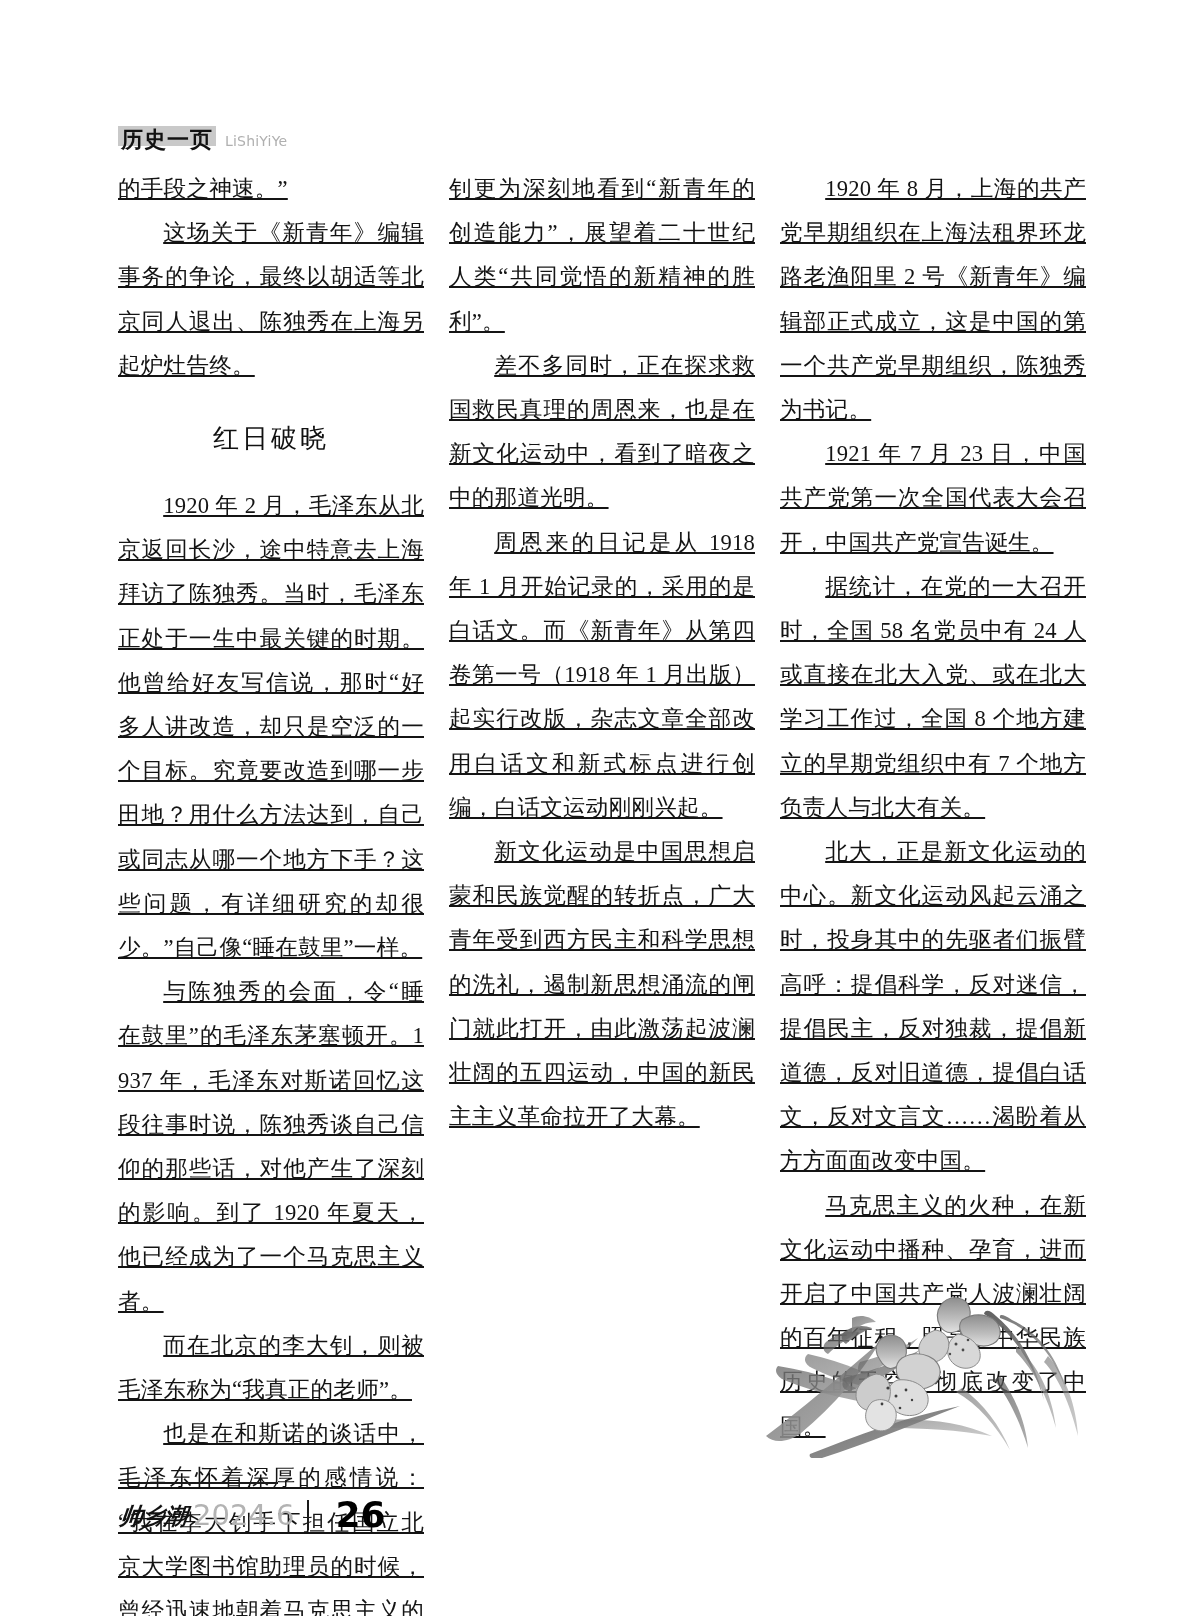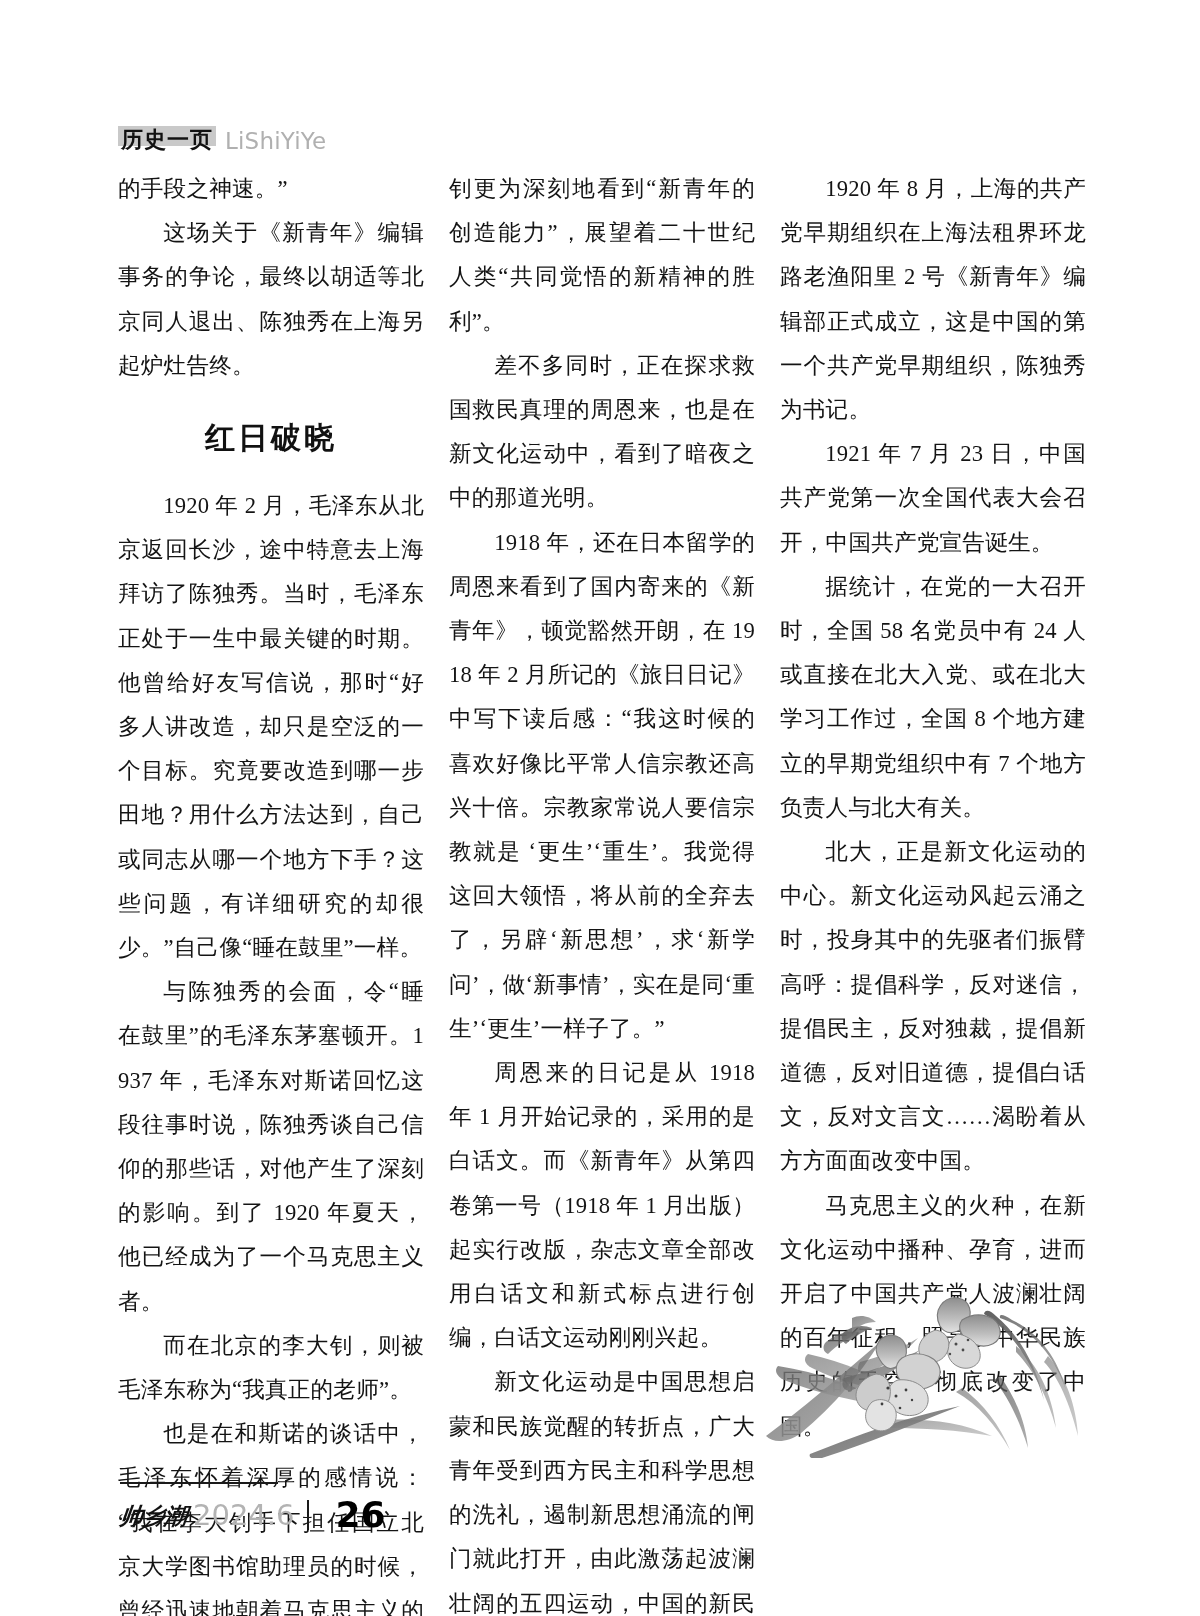--- a/index.html
+++ b/index.html
@@ -52,21 +52,21 @@
     position: absolute;
     left: 0;
     top: 1px;
     width: 100%;
     height: 20px;
     background: #c9c9c9;
     z-index: -1;
   }
   .rh-py {
     font-family: "DejaVu Sans", "Liberation Sans", sans-serif;
-    font-size: 23px;
+    font-size: 14px;
     line-height: 24px;
     color: #b0b0b0;
     letter-spacing: 0.2px;
     padding-bottom: 1px;
   }
 
   
   .columns {
     position: absolute;
     left: 118px;
@@ -86,29 +86,30 @@
     margin: 0;
     font-size: 22.6px;
     line-height: 44.2px;
     text-align: justify;
     text-justify: inter-ideograph;
     text-indent: 2em;
     letter-spacing: 0.2px;
     font-family: "Liberation Serif", "DejaVu Serif", serif;
     color: #141414;
     word-break: break-all;
+    text-decoration: underline;
   }
   p.cont { text-indent: 0; }
 
   h2.section-title {
     margin: 34px 0 30px 0;
     text-align: center;
     font-family: "DejaVu Sans", "Liberation Sans", sans-serif;
-    font-weight: bold;
-    font-size: 30px;
+    font-weight: normal;
+    font-size: 26px;
     line-height: 32px;
     letter-spacing: 3px;
     color: #111111;
   }
 
   
   .ink-art {
     position: absolute;
     left: 748px;
     top: 1258px;
@@ -186,21 +187,20 @@
       <p class="para">1920 年 2 月，毛泽东从北京返回长沙，途中特意去上海拜访了陈独秀。当时，毛泽东正处于一生中最关键的时期。他曾给好友写信说，那时“好多人讲改造，却只是空泛的一个目标。究竟要改造到哪一步田地？用什么方法达到，自己或同志从哪一个地方下手？这些问题，有详细研究的却很少。”自己像“睡在鼓里”一样。</p>
       <p class="para">与陈独秀的会面，令“睡在鼓里”的毛泽东茅塞顿开。1937 年，毛泽东对斯诺回忆这段往事时说，陈独秀谈自己信仰的那些话，对他产生了深刻的影响。到了 1920 年夏天，他已经成为了一个马克思主义者。</p>
       <p class="para">而在北京的李大钊，则被毛泽东称为“我真正的老师”。</p>
       <p class="para">也是在和斯诺的谈话中，毛泽东怀着深厚的感情说：“我在李大钊手下担任国立北京大学图书馆助理员的时候，曾经迅速地朝着马克思主义的方向发展。”</p>
 
     </div>
 
     <div class="col">
       <p class="para cont">钊更为深刻地看到“新青年的创造能力”，展望着二十世纪人类“共同觉悟的新精神的胜利”。</p>
       <p class="para">差不多同时，正在探求救国救民真理的周恩来，也是在新文化运动中，看到了暗夜之中的那道光明。</p>
-      <p class="para">1918 年，还在日本留学的周恩来看到了国内寄来的《新青年》，顿觉豁然开朗，在 1918 年 2 月所记的《旅日日记》中写下读后感：“我这时候的喜欢好像比平常人信宗教还高兴十倍。宗教家常说人要信宗教就是 ‘更生’‘重生’。我觉得这回大领悟，将从前的全弃去了，另辟‘新思想’，求‘新学问’，做‘新事情’，实在是同‘重生’‘更生’一样子了。”</p>
       <p class="para">周恩来的日记是从 1918 年 1 月开始记录的，采用的是白话文。而《新青年》从第四卷第一号（1918 年 1 月出版）起实行改版，杂志文章全部改用白话文和新式标点进行创编，白话文运动刚刚兴起。</p>
       <p class="para">新文化运动是中国思想启蒙和民族觉醒的转折点，广大青年受到西方民主和科学思想的洗礼，遏制新思想涌流的闸门就此打开，由此激荡起波澜壮阔的五四运动，中国的新民主主义革命拉开了大幕。</p>
 
     </div>
 
     <div class="col">
       <p class="para">1920 年 8 月，上海的共产党早期组织在上海法租界环龙路老渔阳里 2 号《新青年》编辑部正式成立，这是中国的第一个共产党早期组织，陈独秀为书记。</p>
       <p class="para">1921 年 7 月 23 日，中国共产党第一次全国代表大会召开，中国共产党宣告诞生。</p>
       <p class="para">据统计，在党的一大召开时，全国 58 名党员中有 24 人或直接在北大入党、或在北大学习工作过，全国 8 个地方建立的早期党组织中有 7 个地方负责人与北大有关。</p>
       <p class="para">北大，正是新文化运动的中心。新文化运动风起云涌之时，投身其中的先驱者们振臂高呼：提倡科学，反对迷信，提倡民主，反对独裁，提倡新道德，反对旧道德，提倡白话文，反对文言文……渴盼着从方方面面改变中国。</p>

